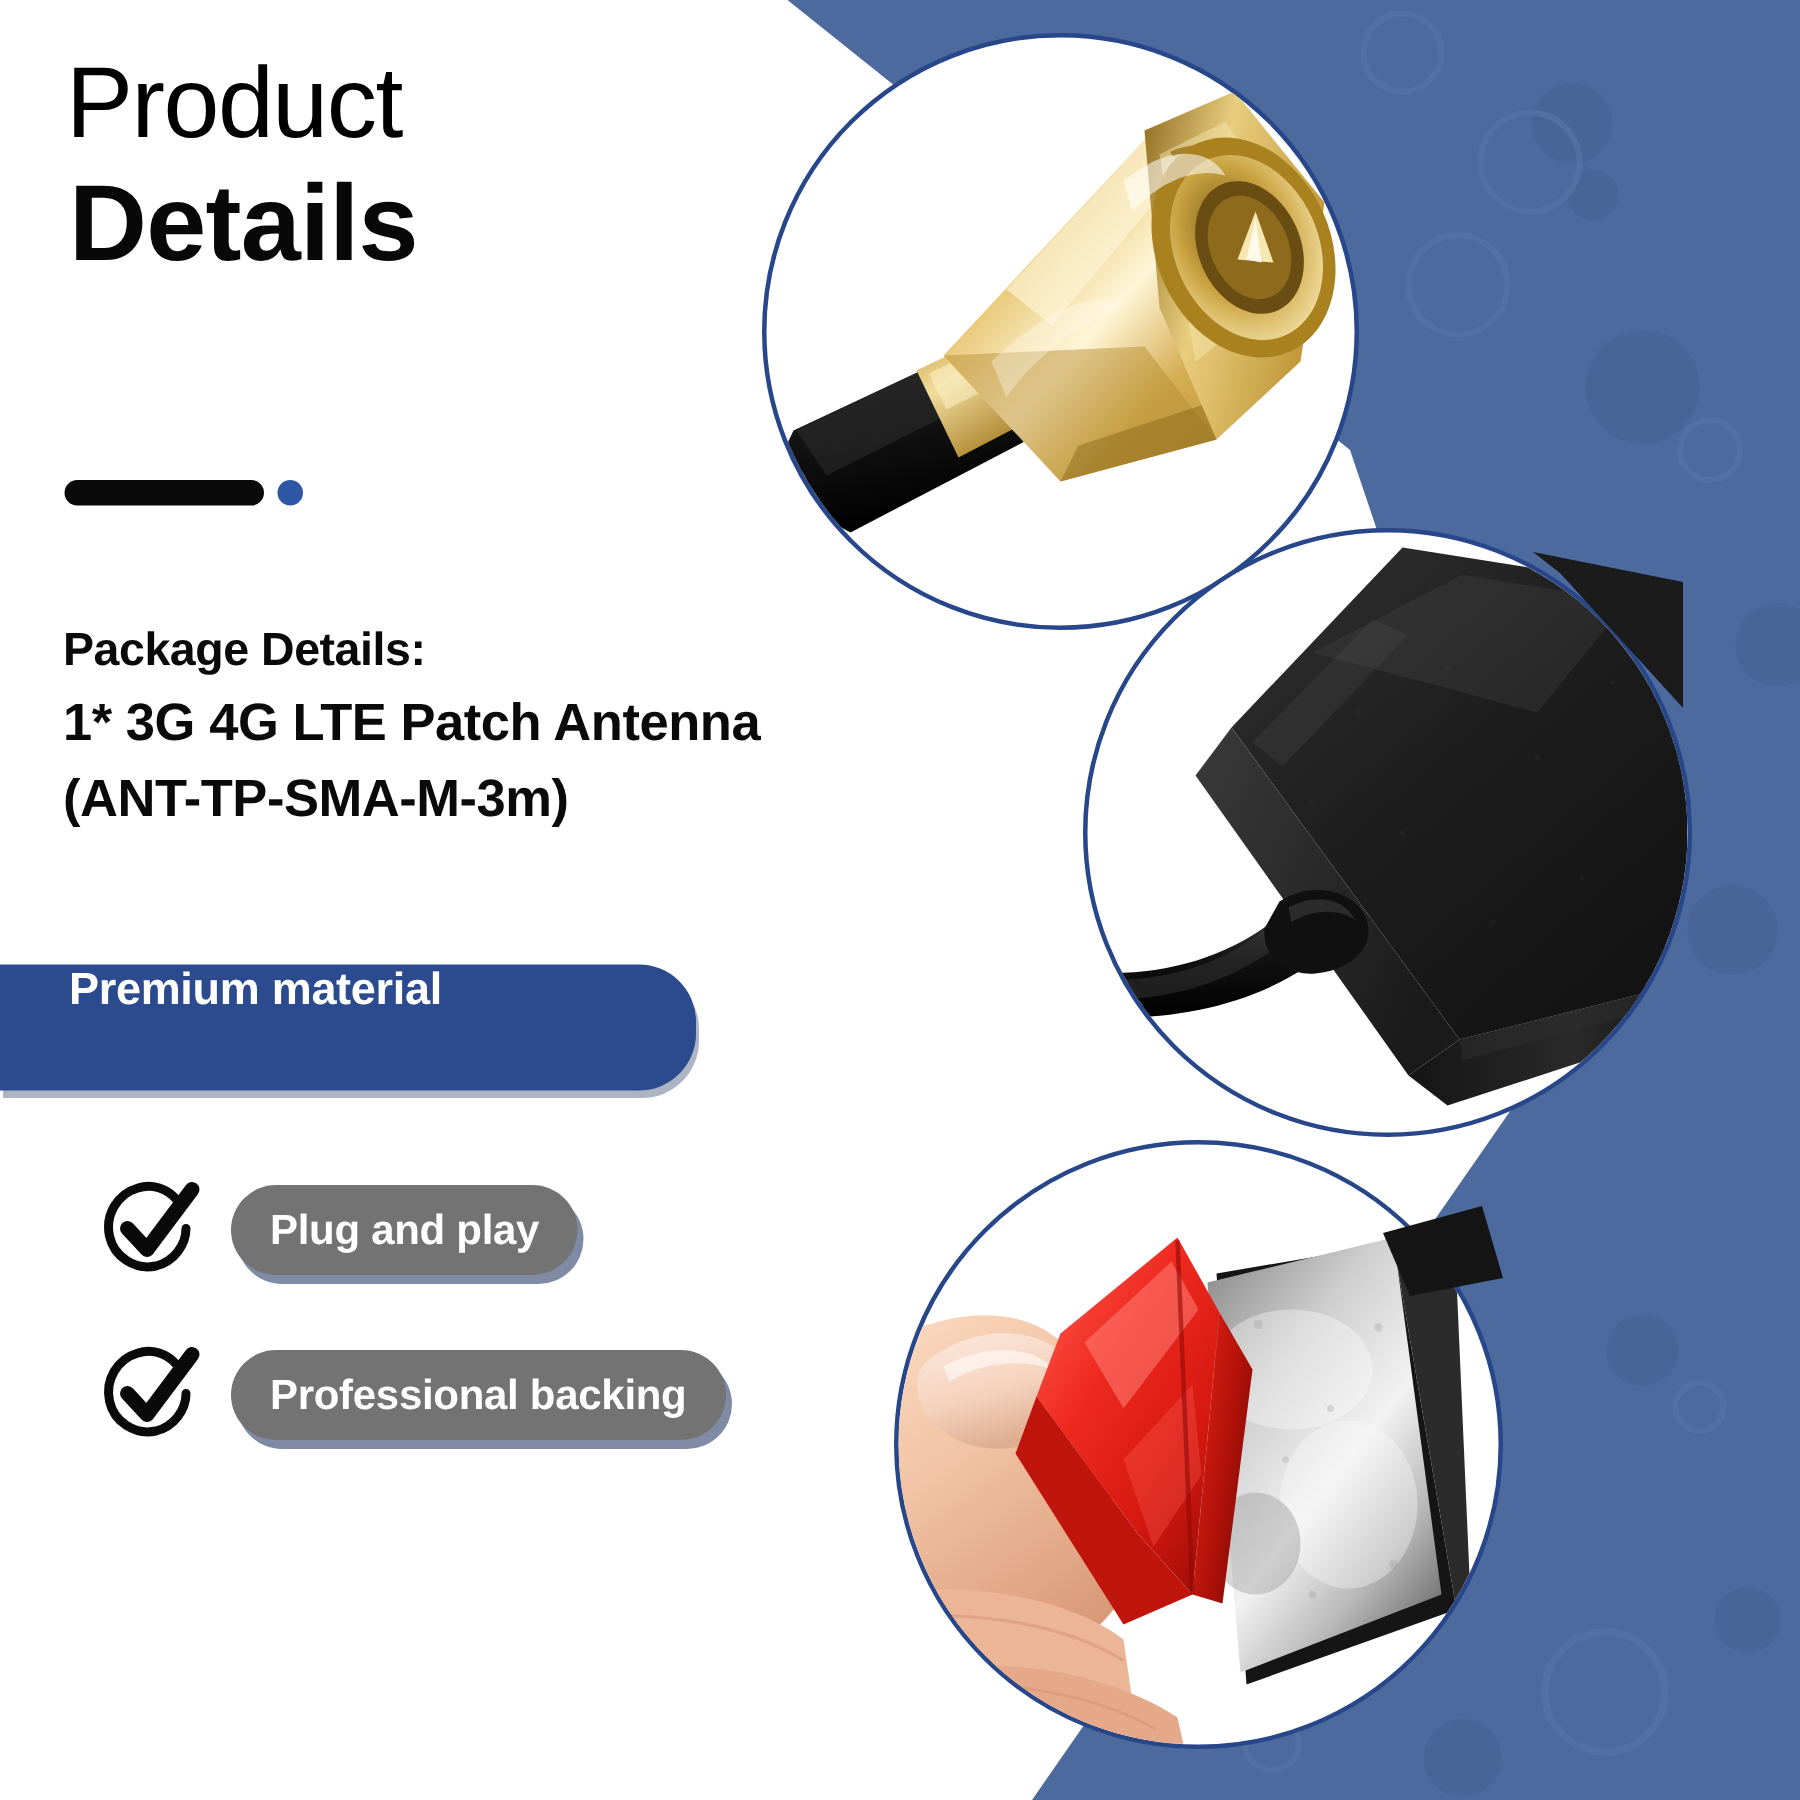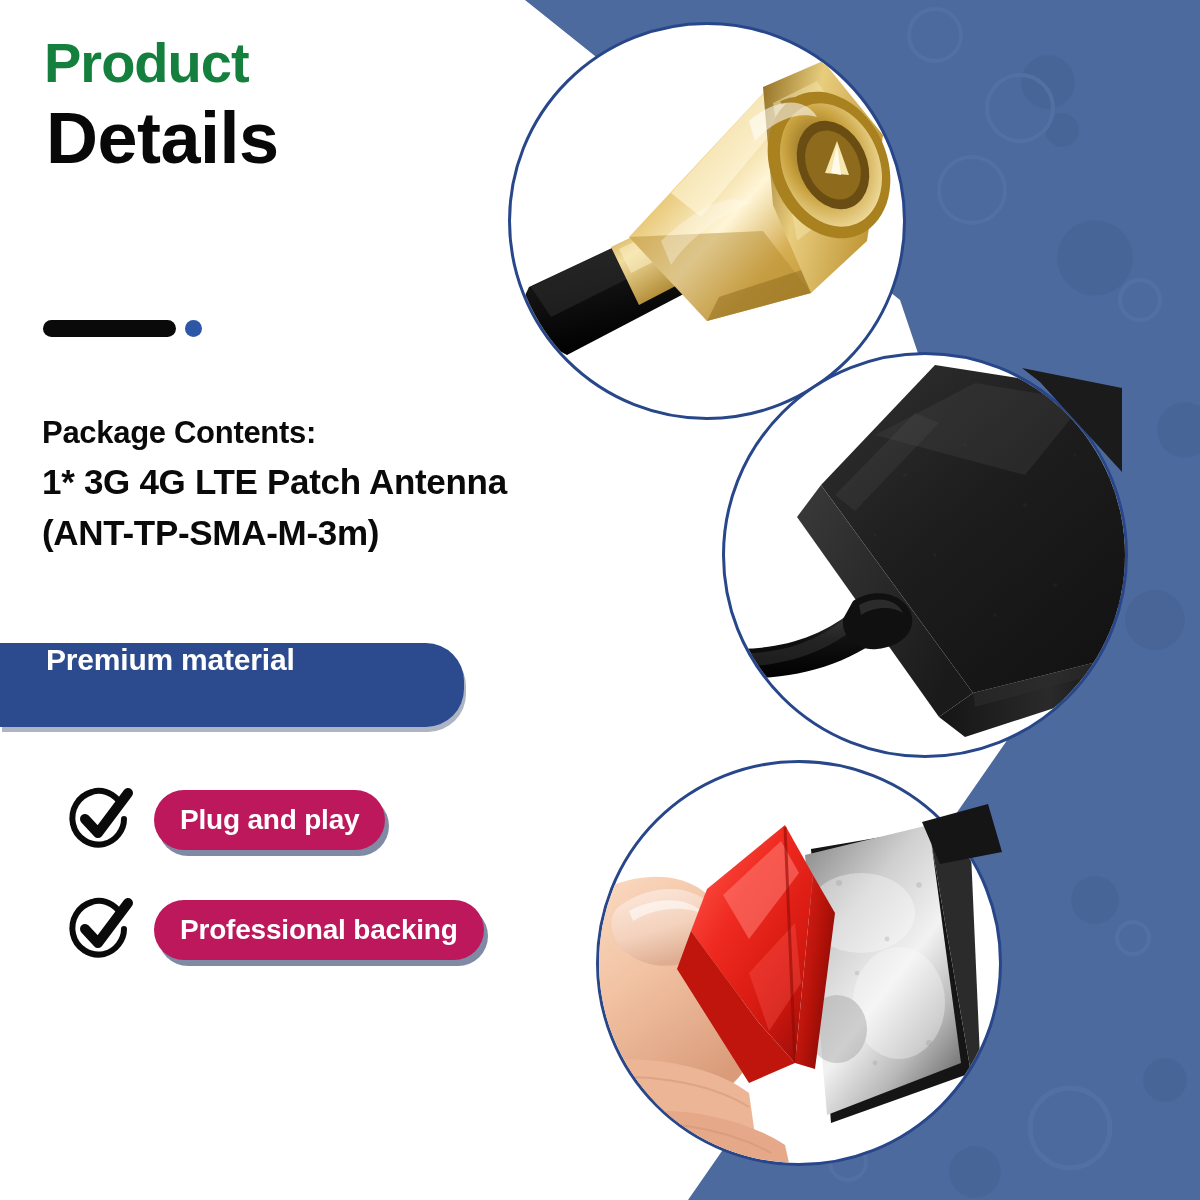--- a/index.html
+++ b/index.html
@@ -35,21 +35,21 @@
   .photo-art{position:absolute;inset:0;}
 
   
   .overflow-art{position:absolute;z-index:5;pointer-events:none;}
 
   
   .left-col{position:absolute;left:0;top:0;width:560px;height:1200px;z-index:6;}
 
   .title{position:absolute;left:44px;top:36px;line-height:0.98;}
   .title .t1{
-    display:block;font-size:56px;font-weight:700;color:#15803d;
+    display:block;font-size:67px;font-weight:400;color:#000000;
     letter-spacing:-1px;
   }
   .title .t2{
     display:block;font-size:72px;font-weight:700;color:#080808;
     letter-spacing:-0.5px;margin-top:12px;margin-left:2px;text-align:right;
   }
 
   .divider{position:absolute;left:43px;top:320px;display:flex;align-items:center;gap:9px;}
   .divider .bar{width:133px;height:17px;border-radius:9px;background:#0a0a0a;}
   .divider .dot{width:17px;height:17px;border-radius:50%;background:#2d56a5;}
@@ -66,21 +66,21 @@
     box-shadow:2px 5px 0 rgba(20,40,85,.35);
   }
   .banner span{
     color:#ffffff;font-size:30px;font-weight:700;letter-spacing:-0.2px;margin-left:46px;
   }
 
   .features{position:absolute;left:66px;top:784px;display:flex;flex-direction:column;gap:38px;}
   .feature{display:flex;align-items:center;gap:16px;}
   .check-icon{width:72px;height:72px;flex:none;}
   .pill{
-    background:#be185d;border-radius:34px;height:60px;
+    background:#737373;border-radius:34px;height:60px;
     display:flex;align-items:center;justify-content:center;
     padding:0 26px;
     box-shadow:4px 6px 0 rgba(22,43,90,.55);
   }
   .pill span{color:#ffffff;font-size:28px;font-weight:700;letter-spacing:-0.2px;white-space:nowrap;}
 </style>
 </head>
 <body>
 
 <div class="canvas">
@@ -320,21 +320,21 @@
       <span class="t1">Product</span>
       <span class="t2">Details</span>
     </div>
 
     <div class="divider">
       <div class="bar"></div>
       <div class="dot"></div>
     </div>
 
     <div class="pkg">
-      <div class="pkg-title">Package Contents:</div>
+      <div class="pkg-title">Package Details:</div>
       <div class="pkg-line">1* 3G 4G LTE Patch Antenna</div>
       <div class="pkg-line">(ANT-TP-SMA-M-3m)</div>
     </div>
 
     <div class="banner">
       <span>Premium material</span>
     </div>
 
     <div class="features">
 

